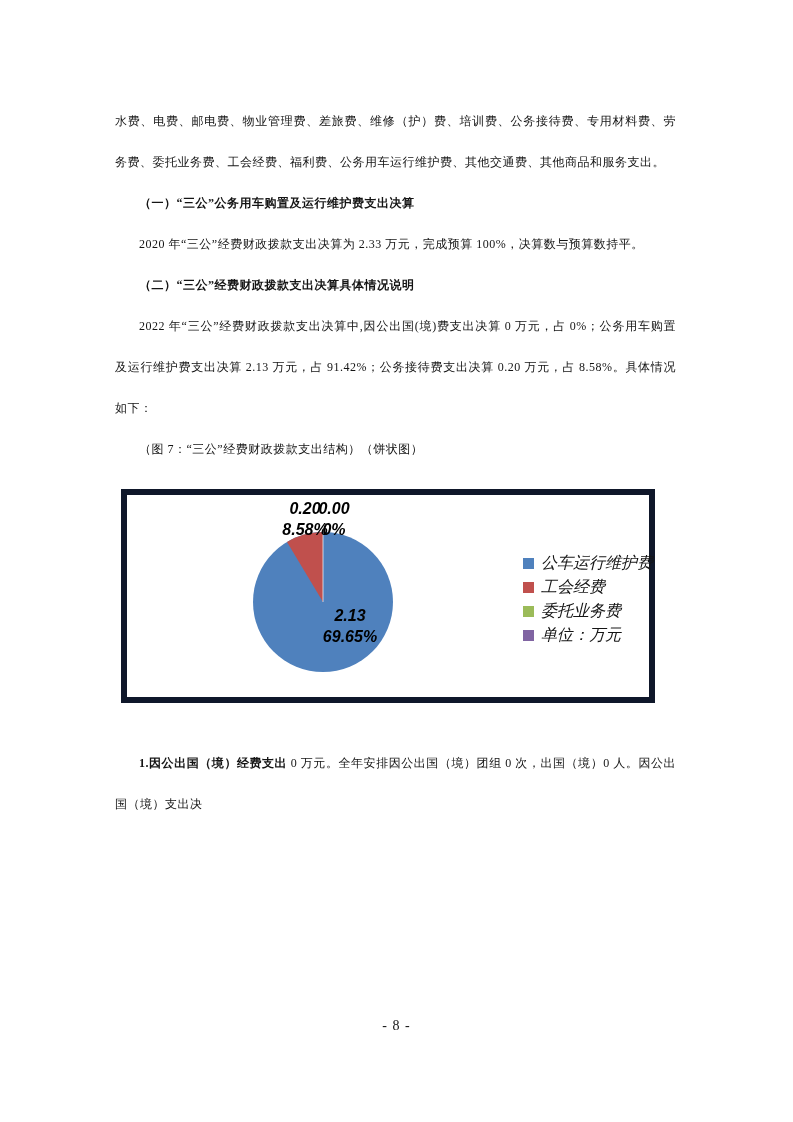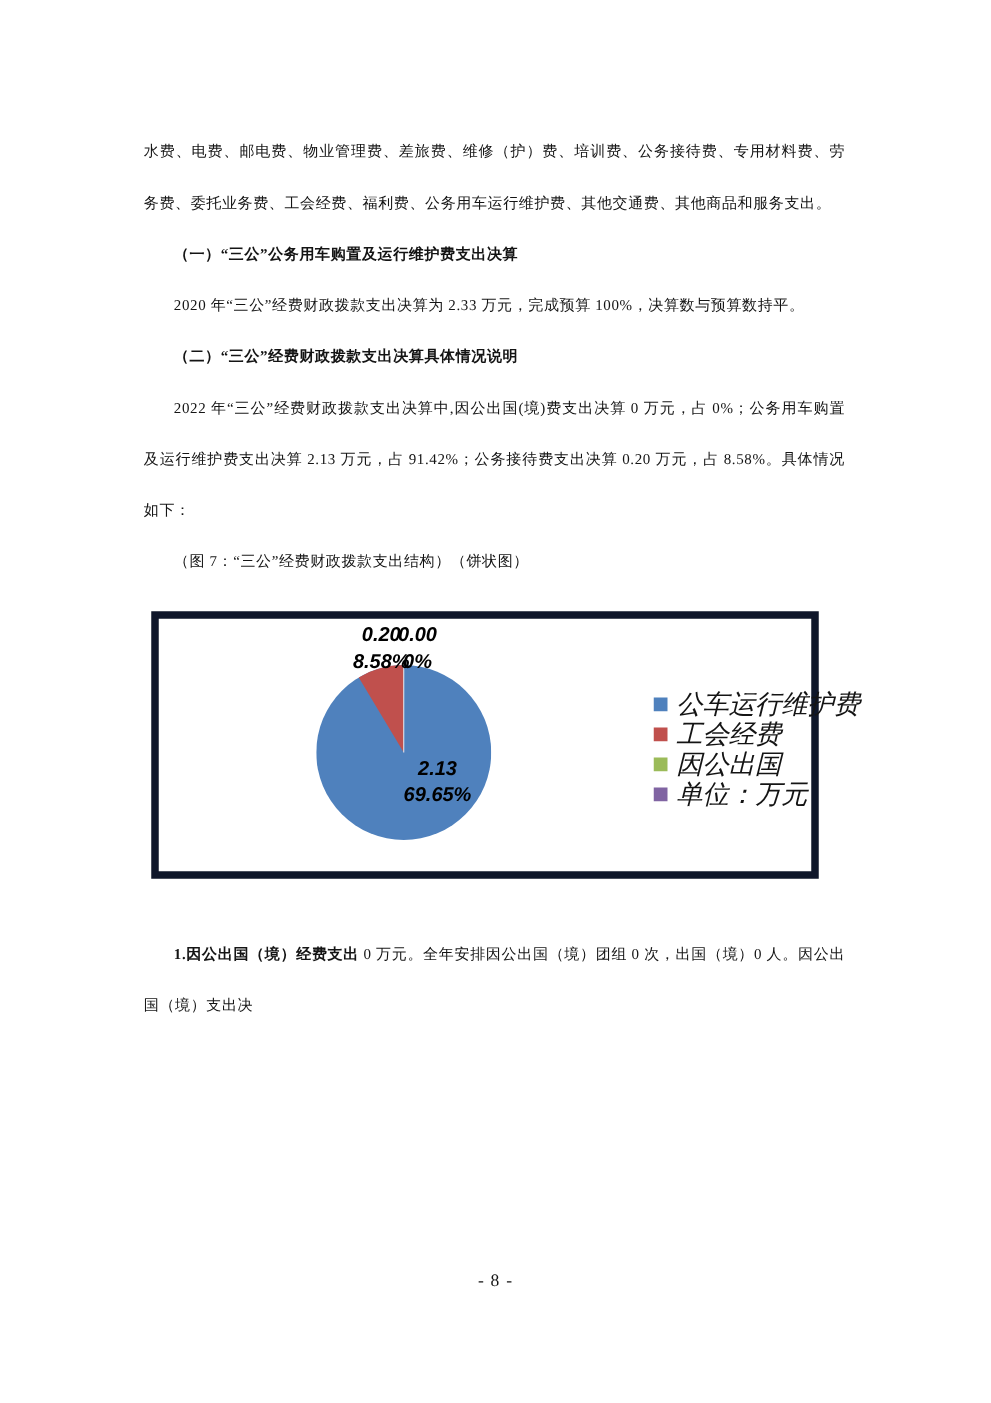--- a/index.html
+++ b/index.html
@@ -55,21 +55,21 @@
   .label-reception { left: 148px; top: 3px; width: 60px; }
   .label-abroad   { left: 177px; top: 3px; width: 60px; }
   .label-car      { left: 185px; top: 110px; width: 76px; }
 
   .legend { position: absolute; left: 396px; top: 56px; }
   .legend-item {
     display: flex;
     align-items: center;
     height: 24px;
     font-family: "Liberation Serif", "DejaVu Serif", serif;
-    font-size: 21px;
+    font-size: 16px;
     color: #141414;
     white-space: nowrap;
   }
   .swatch { width: 11px; height: 11px; margin-right: 7px; flex: none; }
 
   .para-item1 { margin-top: 40px !important; }
 
   .page-number {
     position: absolute;
     left: 0; right: 0;
@@ -127,21 +127,21 @@
         <div class="legend-item">
           <span class="swatch" style="background-color: rgb(79, 129, 189);"></span>
           <span>公车运行维护费</span>
         </div>
         <div class="legend-item">
           <span class="swatch" style="background-color: rgb(192, 80, 77);"></span>
           <span>工会经费</span>
         </div>
         <div class="legend-item">
           <span class="swatch" style="background-color: rgb(155, 187, 89);"></span>
-          <span>因公出国</span>
+          <span>委托业务费</span>
         </div>
         <div class="legend-item">
           <span class="swatch" style="background-color: rgb(128, 100, 162);"></span>
           <span>单位：万元</span>
         </div>
       </div>
 
     </div>
 
     <p class="indent para-item1">

